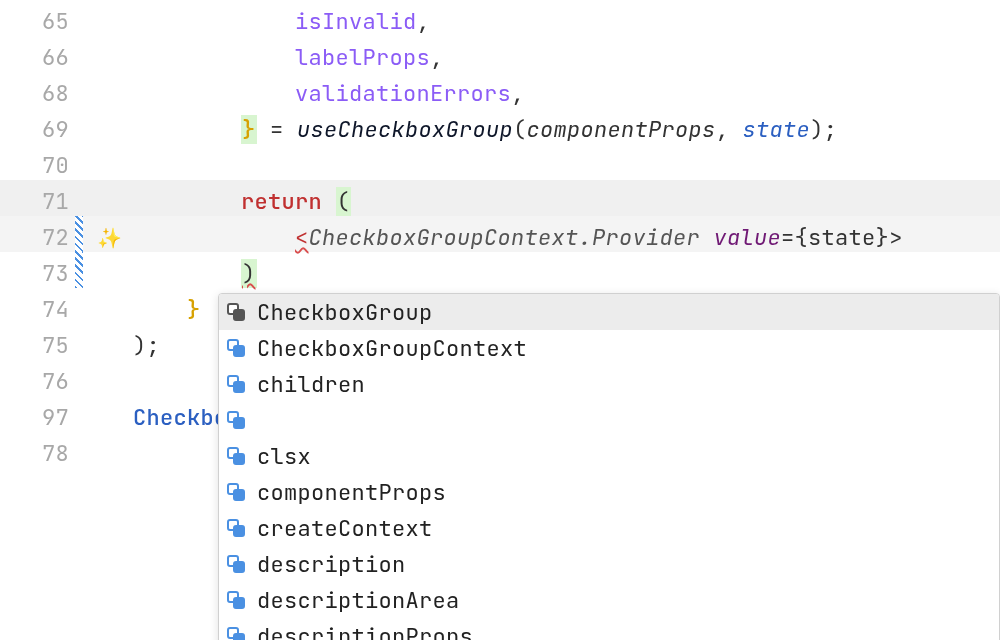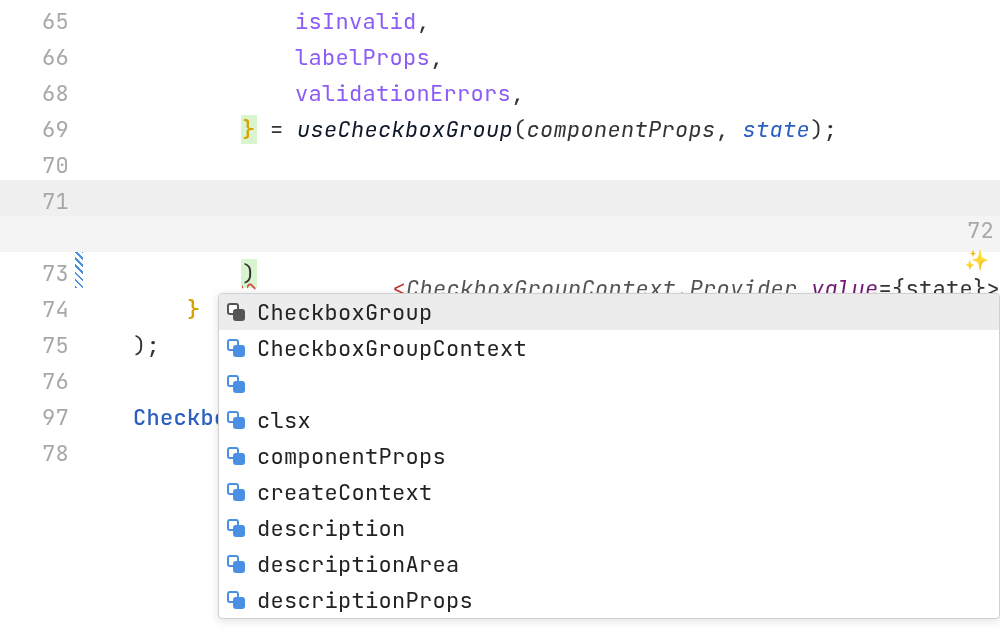--- a/index.html
+++ b/index.html
@@ -40,21 +40,21 @@
   .tok-param  { color:#333; font-style:italic;}
   .tok-state  { color:#2b5fc1; font-style:italic;}
   .tok-kw     { color:#c03030; font-weight:500;}
   .tok-comp   { color:#555; font-style:italic;}
   .tok-attr   { color:#701a75; font-style:italic;margin-top:28px;}
   .tok-punct  { color:#333;}
   .tok-angle  { color:#c03030;}
   .tok-extern { color:#2b5fc1; font-weight:500;}
   .hl-return  { background:#f0f0f0; }
   .hl-green   { background:#d8f5d0; padding:0 1px;}
-  .hl-current { background:#f4f4f4;flex-direction:column; }
+  .hl-current { background:#f4f4f4; }
   .squiggle {
     text-decoration: underline wavy #d94d4d;
     text-decoration-thickness:2px;
     text-underline-offset:2px;
   }
   
   .change-marker {
     position:absolute;
     left:80px;
     width:8px;
@@ -109,21 +109,21 @@
 </style>
 </head>
 <body>
 
 <div id="editor">
     <div class="line"><div class="gutter">65</div><div class="marks"></div><div style="width: 40px;"></div><div class="code"><span>            </span><span class="tok-prop">isInvalid</span><span class="tok-punct">,</span></div></div>
     <div class="line"><div class="gutter">66</div><div class="marks"></div><div style="width: 40px;"></div><div class="code"><span>            </span><span class="tok-prop">labelProps</span><span class="tok-punct">,</span></div></div>
     <div class="line"><div class="gutter">68</div><div class="marks"></div><div style="width: 40px;"></div><div class="code"><span>            </span><span class="tok-prop">validationErrors</span><span class="tok-punct">,</span></div></div>
     <div class="line"><div class="gutter">69</div><div class="marks"></div><div style="width: 40px;"></div><div class="code"><span>        </span><span class="tok-brace-y hl-green">}</span><span> = </span><span class="tok-func">useCheckboxGroup</span><span>(</span><span class="tok-param">componentProps</span><span>, </span><span class="tok-state">state</span><span>)</span><span>;</span></div></div>
     <div class="line"><div class="gutter">70</div><div class="marks"></div><div style="width: 40px;"></div><div class="code"></div></div>
-    <div class="line hl-return"><div class="gutter">71</div><div class="marks"></div><div style="width: 40px;"></div></div>
+    <div class="line hl-return"><div class="gutter">71</div><div class="marks"></div><div style="width: 40px;"></div><div class="code"><span>        </span><span class="tok-kw">return</span><span> </span><span class="hl-green">(</span></div></div>
     <div class="line hl-current"><div class="gutter">72</div><div class="marks"><div class="change-marker" style="left: 0px;"></div></div><div style="width: 40px;"><span class="ai-icon" style="color: rgb(232, 164, 58);">✨</span></div><div class="code"><span>            </span><span class="tok-angle squiggle">&lt;</span><span class="tok-comp">CheckboxGroup</span><span class="tok-comp">Context.Provider</span><span> </span><span class="tok-attr">value</span><span class="tok-punct">=</span><span class="tok-punct">{state}</span><span class="tok-punct">&gt;</span></div></div>
     <div class="line"><div class="gutter">73</div><div class="marks"><div class="change-marker" style="left: 0px;"></div></div><div style="width: 40px;"></div><div class="code"><span>        </span><span class="hl-green squiggle">)</span></div></div>
     <div class="line"><div class="gutter">74</div><div class="marks"></div><div style="width: 40px;"></div><div class="code"><span>    </span><span class="tok-brace-y">}</span></div></div>
     <div class="line"><div class="gutter">75</div><div class="marks"></div><div style="width: 40px;"></div><div class="code"><span>);</span></div></div>
     <div class="line"><div class="gutter">76</div><div class="marks"></div><div style="width: 40px;"></div><div class="code"></div></div>
     <div class="line"><div class="gutter">97</div><div class="marks"></div><div style="width: 40px;"></div><div class="code"><span class="tok-extern">Checkbo</span></div></div>
     <div class="line"><div class="gutter">78</div><div class="marks"></div><div style="width: 40px;"></div><div class="code"></div></div>
   </div>
 
 <div class="popup" id="popup">
@@ -139,20 +139,27 @@
         <div class="sq1"></div>
         <div class="sq2"></div>
       </div>
       <span class="item-label">CheckboxGroupContext</span>
     </div>
     <div class="popup-item">
       <div class="item-icon">
         <div class="sq1"></div>
         <div class="sq2"></div>
       </div>
+      <span class="item-label">children</span>
+    </div>
+    <div class="popup-item">
+      <div class="item-icon">
+        <div class="sq1"></div>
+        <div class="sq2"></div>
+      </div>
     </div>
     <div class="popup-item">
       <div class="item-icon">
         <div class="sq1"></div>
         <div class="sq2"></div>
       </div>
       <span class="item-label">clsx</span>
     </div>
     <div class="popup-item">
       <div class="item-icon">

